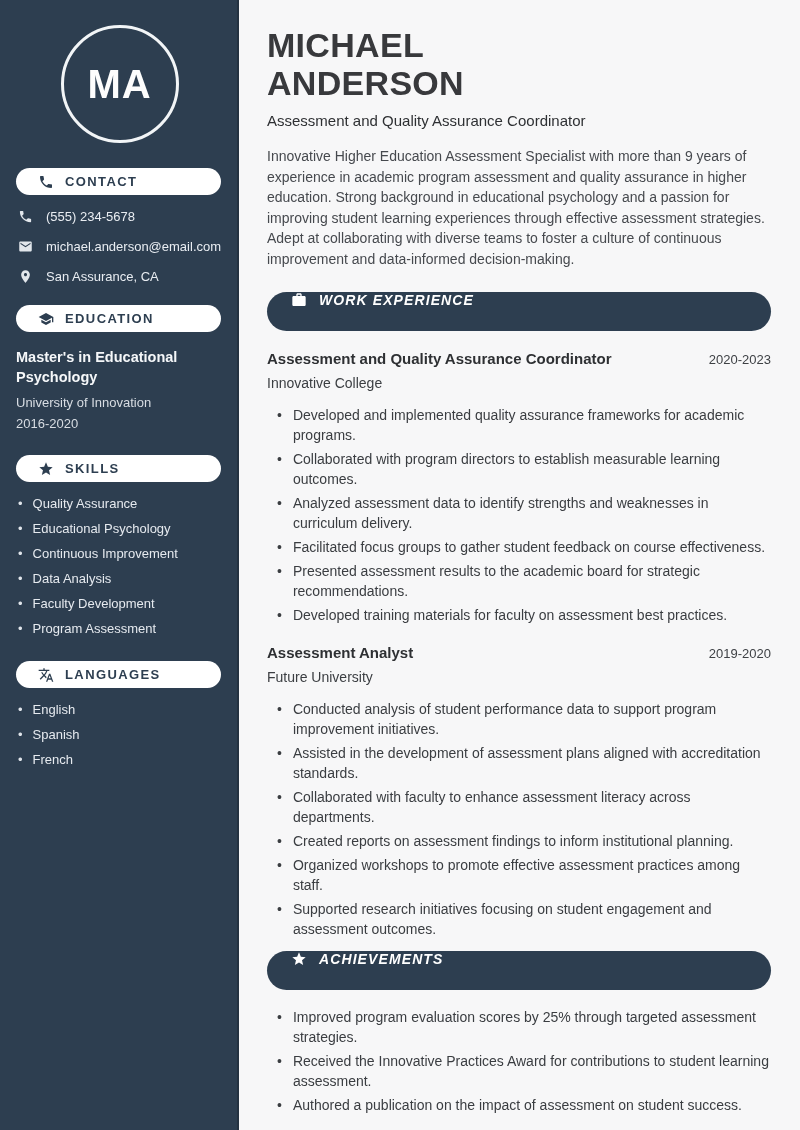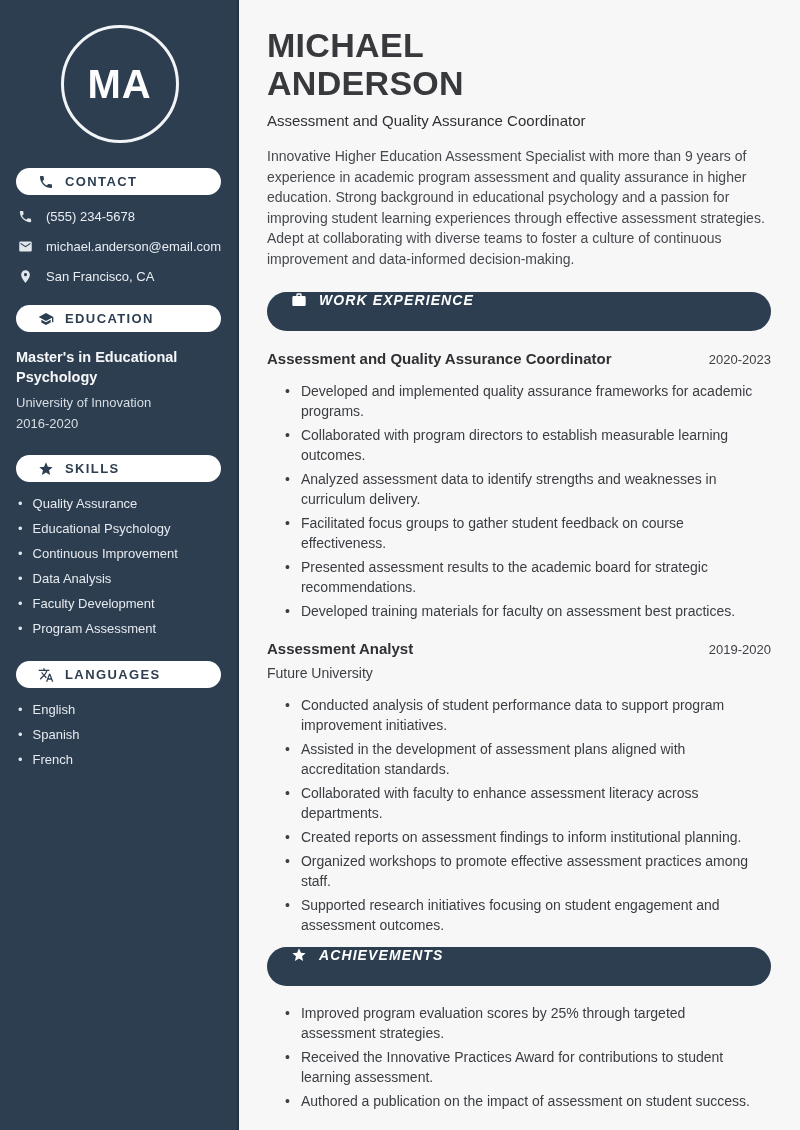--- a/index.html
+++ b/index.html
@@ -78,21 +78,21 @@
   .main-pill svg { width: 16px; height: 16px; fill: #ffffff; flex-shrink: 0; }
   .main-pill .lbl { font-size: 14px; font-weight: bold; letter-spacing: 1.1px; }
   .pill-achievements { margin-top: 12px; }
 
   .job { margin-top: 19px; }
   .job-head { display: flex; justify-content: space-between; align-items: baseline; }
   .job-name { font-size: 15px; font-weight: bold; color: #2e3033; }
   .job-dates { font-size: 13px; color: #3e4145; }
   .company { font-size: 14px; color: #3b3e42; margin-top: 8px; }
 
-  .bullets { list-style: none; margin: 14px 8px 0; padding: 0 0 0 10px; }
+  .bullets { list-style: none; margin: 14px 0 0; padding: 0 0 0 10px; }
   .bullets li {
     display: flex; gap: 11px;
     font-size: 14px; line-height: 20px; color: #3a3d41;
     margin-bottom: 4px;
   }
   .bullets li::before { content: "•"; color: #3a3d41; }
   .ach-list { margin-top: 17px; }
 </style>
 </head>
 <body>
@@ -122,21 +122,21 @@
       <div class="contact-row">
         <svg viewBox="0 0 24 24">
             <path d="M20 4H4c-1.1 0-1.99.9-1.99 2L2 18c0 1.1.9 2 2 2h16c1.1 0 2-.9 2-2V6c0-1.1-.9-2-2-2zm0 4l-8 5-8-5V6l8 5 8-5v2z"></path>
           </svg>
         <span class="txt">michael.anderson@email.com</span>
       </div>
       <div class="contact-row">
         <svg viewBox="0 0 24 24">
             <path d="M12 2C8.13 2 5 5.13 5 9c0 5.25 7 13 7 13s7-7.75 7-13c0-3.87-3.13-7-7-7zm0 9.5c-1.38 0-2.5-1.12-2.5-2.5s1.12-2.5 2.5-2.5 2.5 1.12 2.5 2.5-1.12 2.5-2.5 2.5z"></path>
           </svg>
-        <span class="txt">San Francisco, CA</span>
+        <span class="txt">San Assurance, CA</span>
       </div>
     </div>
 
     <div class="side-pill pill-education">
       <svg viewBox="0 0 24 24">
           <path d="M12 3L1 9l11 6 9-4.91V17h2V9L12 3zM5 13.18v4L12 21l7-3.82v-4L12 17l-7-3.82z"></path>
         </svg>
       <span class="lbl">EDUCATION</span>
     </div>
 
@@ -192,20 +192,21 @@
           <path d="M20 6h-4V4c0-1.11-.89-2-2-2h-4c-1.11 0-2 .89-2 2v2H4c-1.11 0-1.99.89-1.99 2L2 19c0 1.11.89 2 2 2h16c1.11 0 2-.89 2-2V8c0-1.11-.89-2-2-2zm-6 0h-4V4h4v2z"></path>
         </svg>
       <span class="lbl">WORK EXPERIENCE</span>
     </div>
 
     <section class="job">
       <div class="job-head">
         <span class="job-name">Assessment and Quality Assurance Coordinator</span>
         <span class="job-dates">2020-2023</span>
       </div>
+      <div class="company">Innovative College</div>
       <ul class="bullets">
         <li>Developed and implemented quality assurance frameworks for academic programs.</li>
         <li>Collaborated with program directors to establish measurable learning outcomes.</li>
         <li>Analyzed assessment data to identify strengths and weaknesses in curriculum delivery.</li>
         <li>Facilitated focus groups to gather student feedback on course effectiveness.</li>
         <li>Presented assessment results to the academic board for strategic recommendations.</li>
         <li>Developed training materials for faculty on assessment best practices.</li>
       </ul>
     </section>
 

